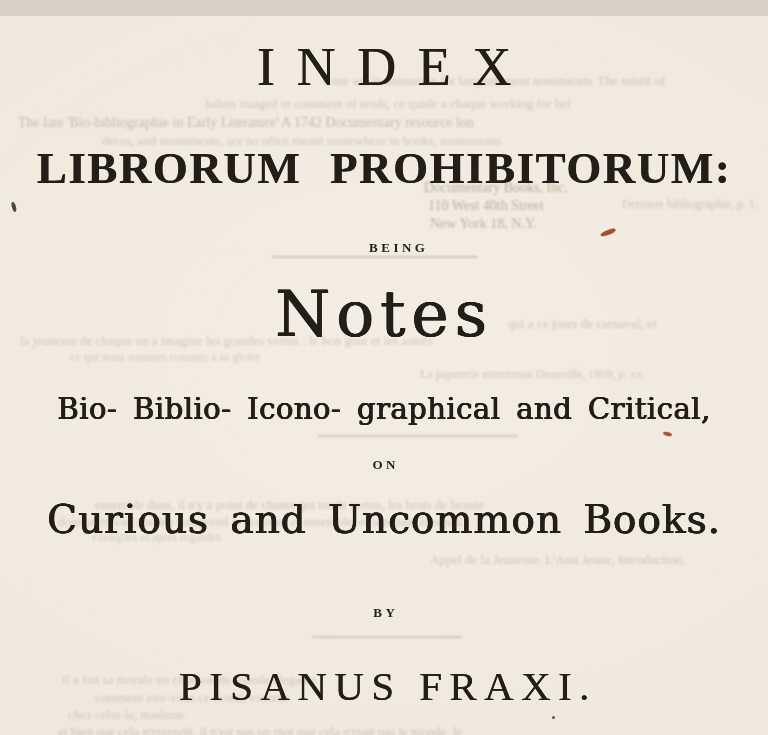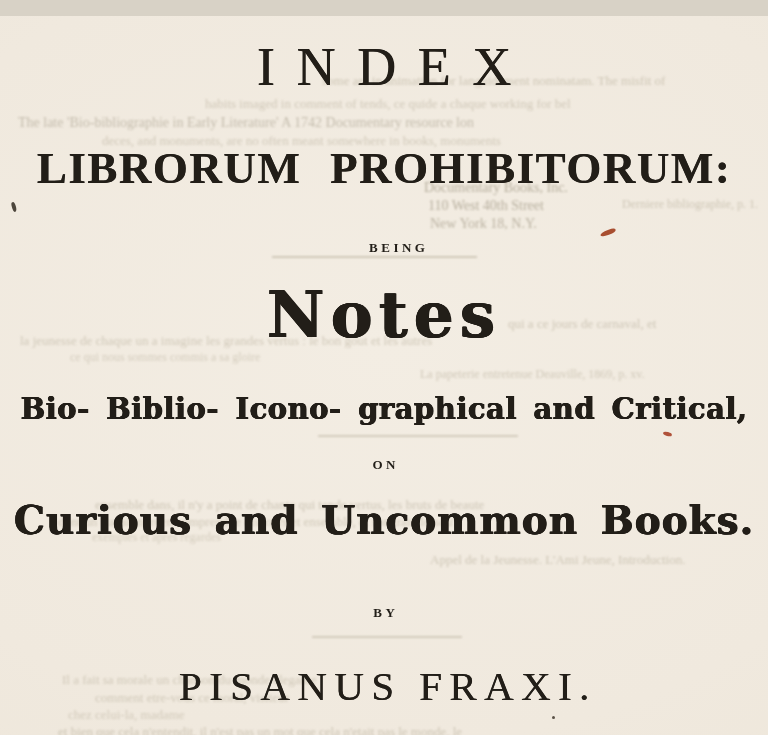--- a/index.html
+++ b/index.html
@@ -37,21 +37,21 @@
     letter-spacing:3.5px;
     text-indent:3.5px;
     font-family:"Liberation Serif", serif;
   }
   .being-label{top:224px;padding-left:26px;}
   .on-label{top:441px;}
   .by-label{top:589px;}
 
   .blackletter{
     font-family:"DejaVu Serif", serif;
-    font-weight:700;
+    font-weight:400;
     text-shadow:0.7px 0 0 currentColor, -0.3px 0 0 currentColor, 0 0.3px 0 currentColor;
   }
   .notes-heading{
     top:262px;
     font-size:63px;
     letter-spacing:6px;
   }
   .descriptor-line{
     top:376px;
     font-size:29px;

